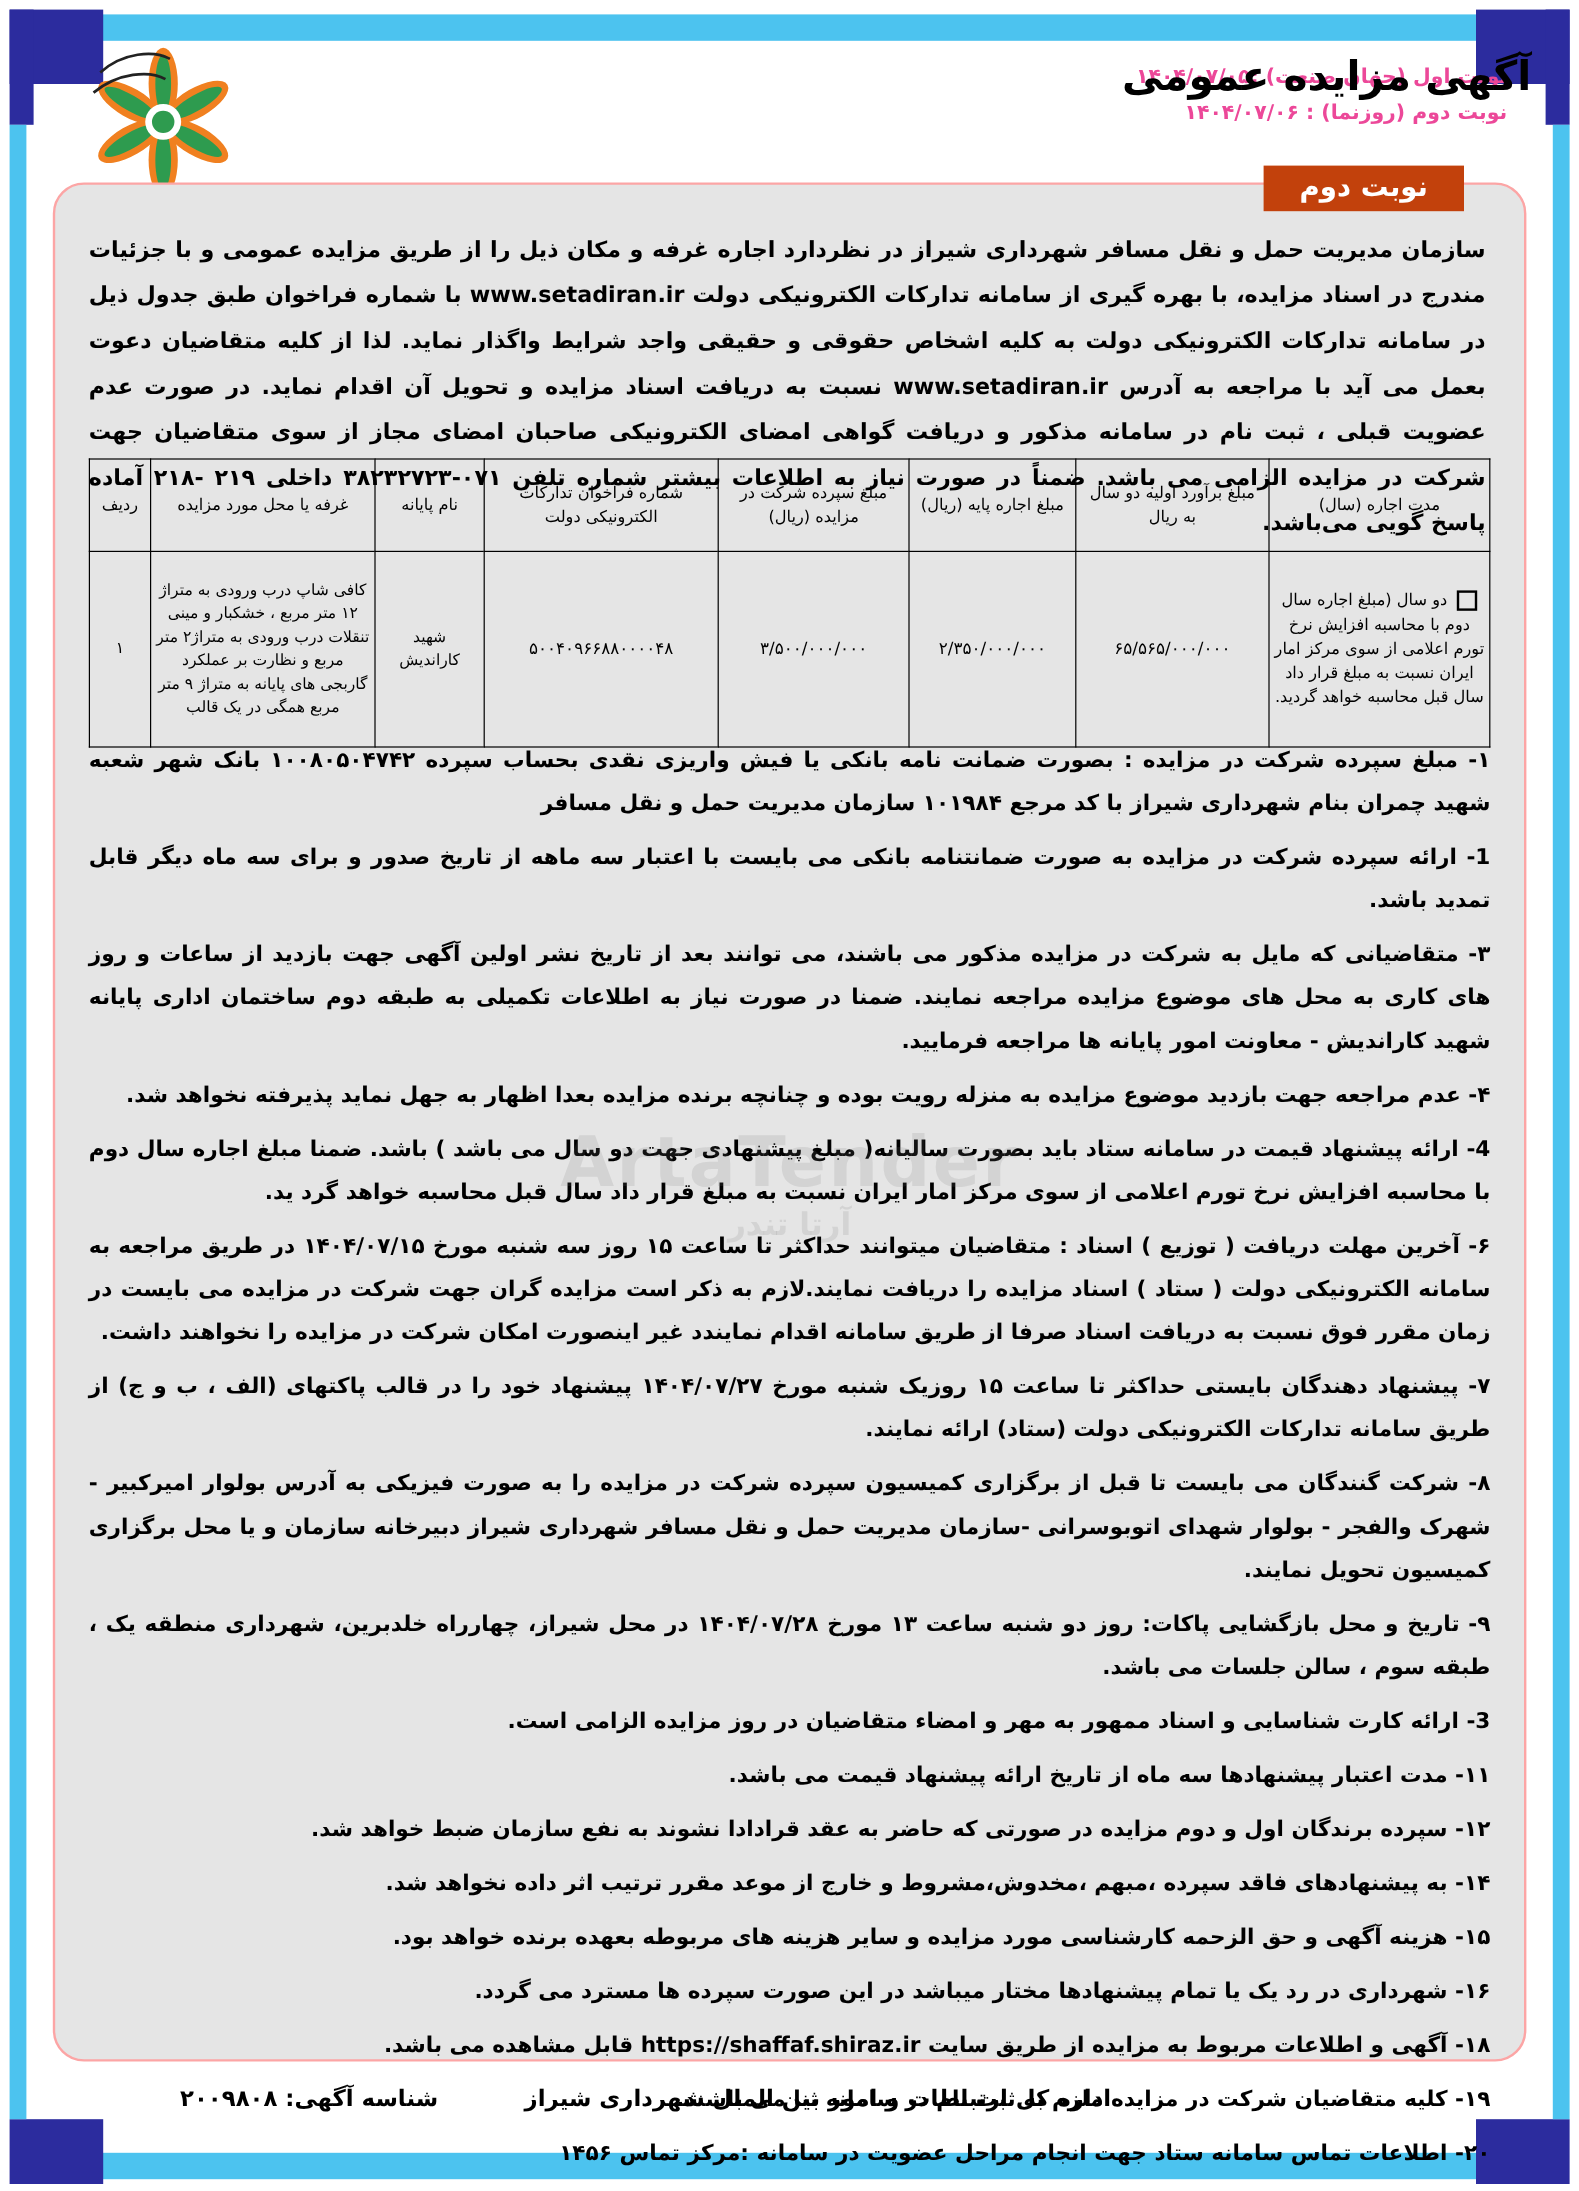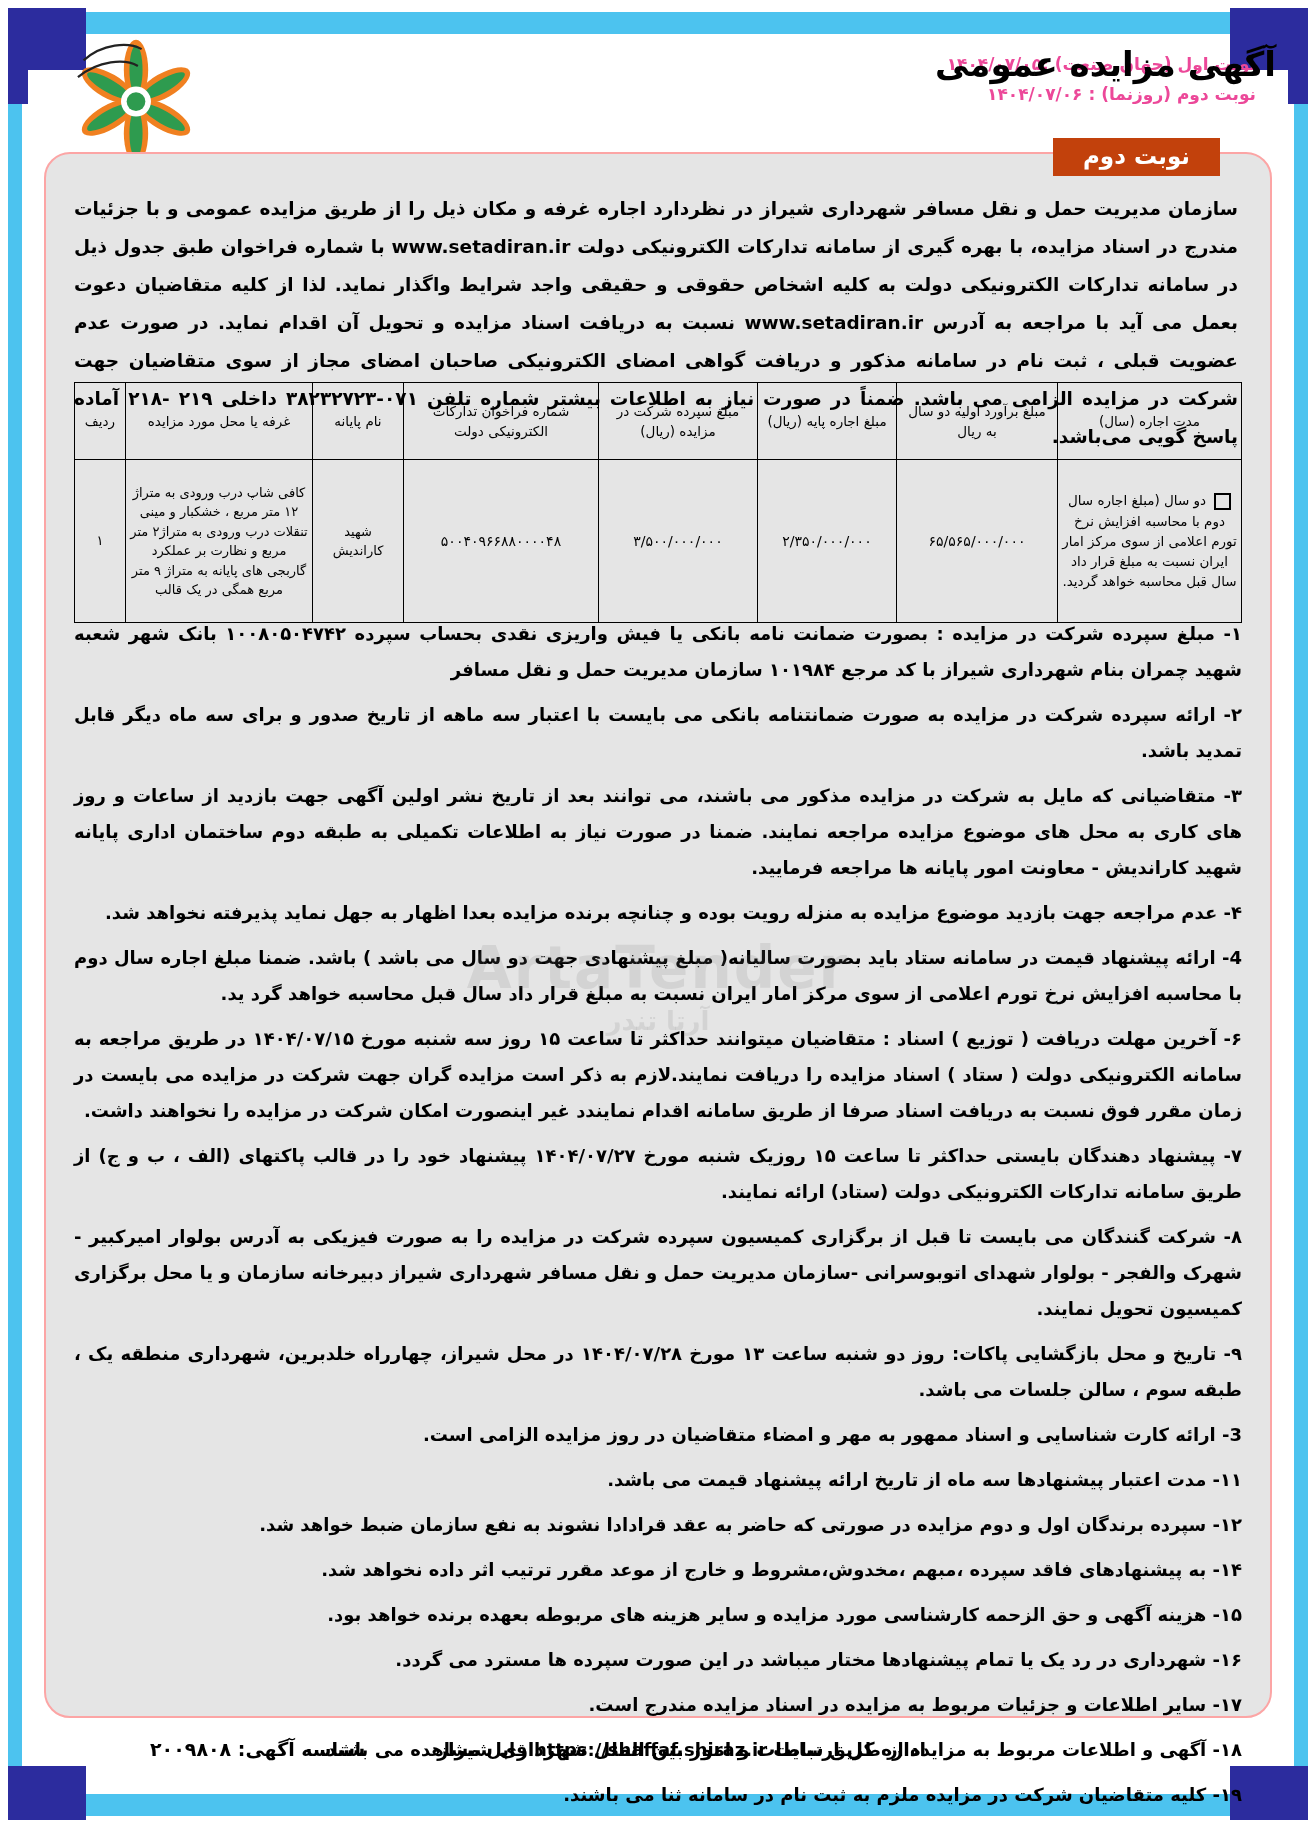--- a/index.html
+++ b/index.html
@@ -357,35 +357,34 @@
             <td>شهید کاراندیش</td>
             <td class="cell-place">کافی شاپ درب ورودی به متراژ ۱۲ متر مربع ، خشکبار و مینی تنقلات درب ورودی به متراژ۲ متر مربع و نظارت بر عملکرد گاربجی های پایانه به متراژ ۹ متر مربع همگی در یک قالب</td>
             <td>۱</td>
           </tr>
         </tbody>
       </table>
     </div>
 
     <div class="clauses" id="clauses">
         <div class="clause">۱- مبلغ سپرده شرکت در مزایده :  بصورت ضمانت نامه بانکی یا فیش واریزی نقدی بحساب سپرده ۱۰۰۸۰۵۰۴۷۴۲ بانک شهر شعبه شهید چمران  بنام شهرداری شیراز با کد مرجع ۱۰۱۹۸۴ سازمان مدیریت حمل و نقل مسافر</div>
-        <div class="clause">۲- ارائه سپرده شرکت در مزایده  به صورت ضمانتنامه بانکی می بایست با اعتبار سه ماهه از تاریخ صدور و برای سه ماه دیگر قابل تمدید باشد.</div>
+        <div class="clause">1- ارائه سپرده شرکت در مزایده  به صورت ضمانتنامه بانکی می بایست با اعتبار سه ماهه از تاریخ صدور و برای سه ماه دیگر قابل تمدید باشد.</div>
         <div class="clause">۳- متقاضیانی که مایل به شرکت در مزایده مذکور می باشند، می توانند بعد از تاریخ نشر اولین آگهی جهت بازدید از ساعات و روز های کاری به محل های موضوع مزایده مراجعه نمایند. ضمنا در صورت نیاز به اطلاعات تکمیلی به طبقه دوم ساختمان اداری پایانه شهید کاراندیش - معاونت امور پایانه ها مراجعه فرمایید.</div>
         <div class="clause">۴- عدم مراجعه جهت بازدید موضوع مزایده به منزله رویت بوده و چنانچه برنده مزایده بعدا اظهار به جهل نماید پذیرفته نخواهد شد.</div>
         <div class="clause">4- ارائه پیشنهاد قیمت در سامانه ستاد باید بصورت سالیانه( مبلغ پیشنهادی جهت دو سال می باشد ) باشد. ضمنا مبلغ اجاره سال دوم با محاسبه افزایش نرخ تورم اعلامی از سوی مرکز امار ایران نسبت به مبلغ قرار داد سال قبل محاسبه خواهد گرد ید.</div>
         <div class="clause">۶- آخرین مهلت دریافت ( توزیع ) اسناد : متقاضیان میتوانند حداکثر تا ساعت ۱۵ روز سه شنبه  مورخ ۱۴۰۴/۰۷/۱۵ در طریق مراجعه به سامانه الکترونیکی دولت ( ستاد ) اسناد مزایده را دریافت نمایند.لازم به ذکر است مزایده گران جهت شرکت در مزایده می بایست در زمان مقرر فوق نسبت به دریافت اسناد صرفا از طریق سامانه اقدام نمایندد غیر اینصورت امکان شرکت در مزایده را نخواهند داشت.</div>
         <div class="clause">۷- پیشنهاد دهندگان بایستی حداکثر تا ساعت ۱۵ روزیک شنبه مورخ ۱۴۰۴/۰۷/۲۷ پیشنهاد خود را در قالب پاکتهای (الف ، ب و ج) از طریق سامانه تدارکات الکترونیکی دولت (ستاد) ارائه نمایند.</div>
         <div class="clause">۸- شرکت گنندگان می بایست تا قبل از برگزاری کمیسیون سپرده شرکت در مزایده را به صورت فیزیکی به آدرس بولوار امیرکبیر - شهرک والفجر - بولوار شهدای اتوبوسرانی -سازمان مدیریت حمل و نقل مسافر شهرداری شیراز دبیرخانه سازمان و یا محل برگزاری کمیسیون تحویل نمایند.</div>
         <div class="clause">۹- تاریخ و محل بازگشایی پاکات: روز دو شنبه  ساعت   ۱۳   مورخ ۱۴۰۴/۰۷/۲۸ در محل شیراز، چهارراه خلدبرین، شهرداری منطقه یک ، طبقه سوم ، سالن جلسات می باشد.</div>
         <div class="clause">3- ارائه کارت شناسایی و اسناد ممهور به مهر و امضاء متقاضیان در روز مزایده الزامی است.</div>
         <div class="clause">۱۱-  مدت اعتبار پیشنهادها سه ماه از تاریخ ارائه پیشنهاد قیمت می باشد.</div>
         <div class="clause">۱۲-  سپرده برندگان اول و دوم مزایده در صورتی که حاضر به عقد قرادادا نشوند به نفع سازمان ضبط خواهد شد.</div>
         <div class="clause">۱۴- به پیشنهادهای فاقد سپرده ،مبهم ،مخدوش،مشروط و خارج از موعد مقرر ترتیب اثر  داده نخواهد شد.</div>
         <div class="clause">۱۵- هزینه آگهی و حق الزحمه کارشناسی مورد مزایده و سایر هزینه های مربوطه بعهده برنده خواهد بود.</div>
         <div class="clause">۱۶- شهرداری در رد یک یا تمام پیشنهادها مختار میباشد در این صورت سپرده ها مسترد می گردد.</div>
-        <div class="clause">۱۷- سایر اطلاعات و جزئیات مربوط به مزایده در اسناد مزایده مندرج است.</div>
         <div class="clause">۱۸- آگهی و اطلاعات مربوط به مزایده از طریق سایت https://shaffaf.shiraz.ir قابل مشاهده می باشد.</div>
         <div class="clause">۱۹- کلیه متقاضیان شرکت در مزایده ملزم  به ثبت نام در سامانه ثنا می باشند.</div>
         <div class="clause">۲۰- اطلاعات تماس سامانه ستاد جهت انجام مراحل عضویت در سامانه :مرکز تماس ۱۴۵۶</div>
       </div>
 
     <div class="watermark">
       <span>ArtaTender</span>
       <small>آرتا تندر</small>
     </div>
 

